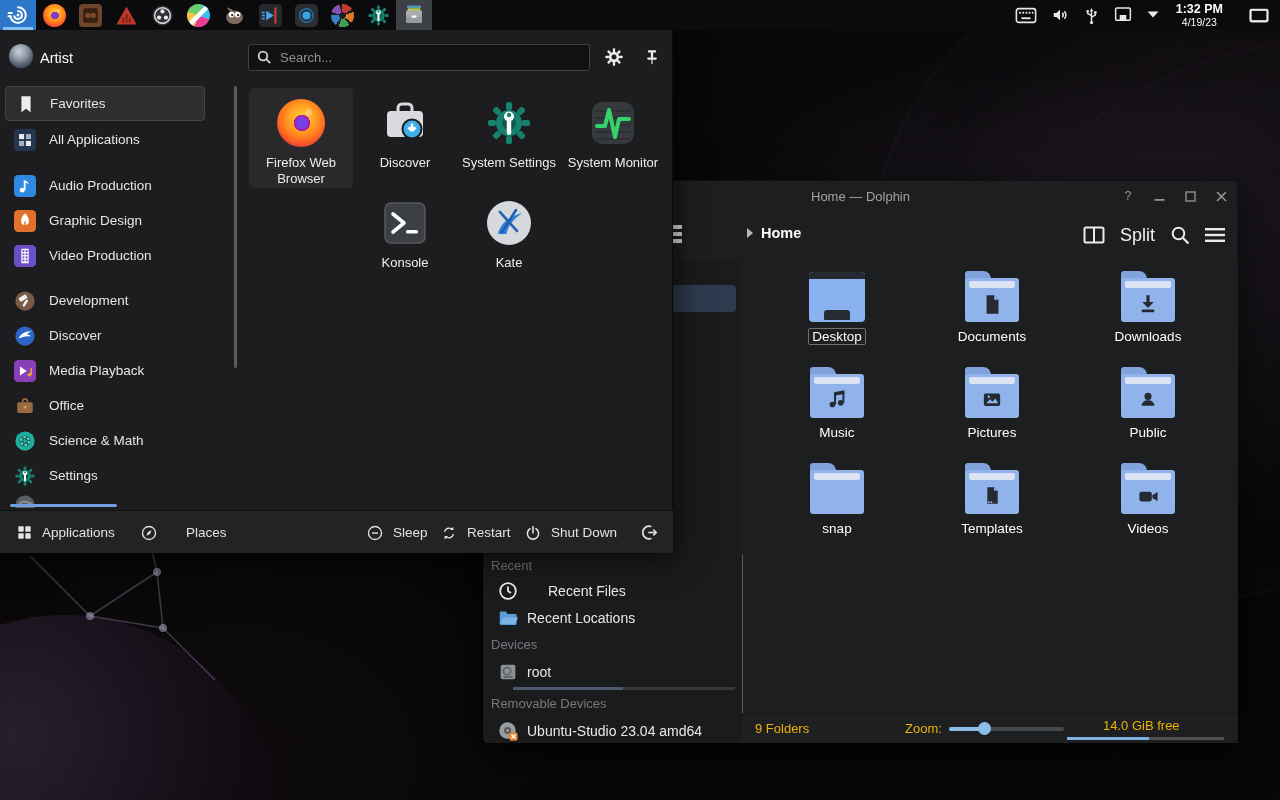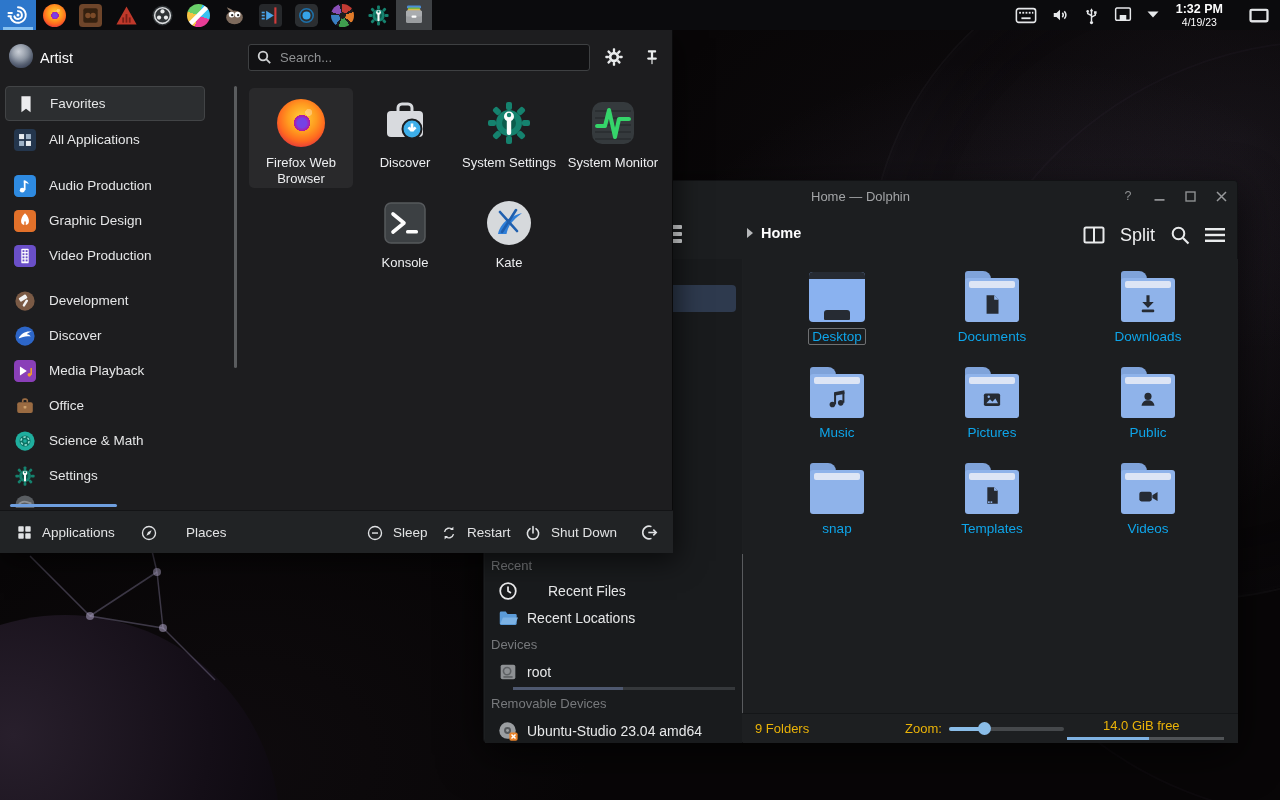--- a/index.html
+++ b/index.html
@@ -98,21 +98,21 @@
   #view { position:absolute; left:259px; top:78px; width:495px; height:454px; background:#1c1e20; }
   .fcell { position:absolute; width:120px; display:flex; flex-direction:column; align-items:center; }
   .folder { width:54px; height:44px; position:relative; margin-top:9px; }
   .folder .tab { position:absolute; top:-7px; left:0; width:26px; height:12px; background:#7fa3da; border-radius:3px 8px 0 0; }
   .folder .body { position:absolute; inset:0; background:#8fb3ea; border-radius:3px; }
   .folder .strip { position:absolute; top:3px; left:4px; right:4px; height:7px; background:#dde5f5; border-radius:2px; }
   .folder .emblem { position:absolute; left:50%; top:13px; transform:translateX(-50%); }
   .desktop-ic { width:56px; height:50px; position:relative; margin-top:3px; background:#8ab2f0; border-radius:4px; }
   .desktop-ic .top { position:absolute; left:0; right:0; top:0; height:7px; background:#262b33; border-radius:4px 4px 0 0; }
   .desktop-ic .dock { position:absolute; left:50%; transform:translateX(-50%); bottom:2px; width:26px; height:10px; background:#262b33; border-radius:3px 3px 1px 1px; }
-  .flabel { margin-top:7px; font-size:13.5px; color:#0ea5e9; }
+  .flabel { margin-top:7px; font-size:13.5px; color:#ffffff; }
   .flabel.focus { border:1px solid #6e7072; border-radius:2px; padding:0 3px; margin-top:6px; }
 
   #statusbar { position:absolute; left:259px; top:532px; width:495px; height:30px; background:#1d1f21; border-top:1px solid #141618; }
   .sbtext { position:absolute; font-size:13px; color:#eab308; }
   #zoom-slider { position:absolute; left:206px; top:13px; width:115px; height:4px; background:#45484b; border-radius:2px; }
   #zoom-slider .zfill { width:35px; height:4px; background:#8abde8; border-radius:2px; }
   #zoom-knob { position:absolute; left:29px; top:-5px; width:13px; height:13px; border-radius:50%; background:#8abde8; }
   #capacity { position:absolute; left:324px; top:23px; width:157px; height:3px; background:#505356; }
   #capacity .cfill { width:82px; height:3px; background:#7fb2e2; }
 

